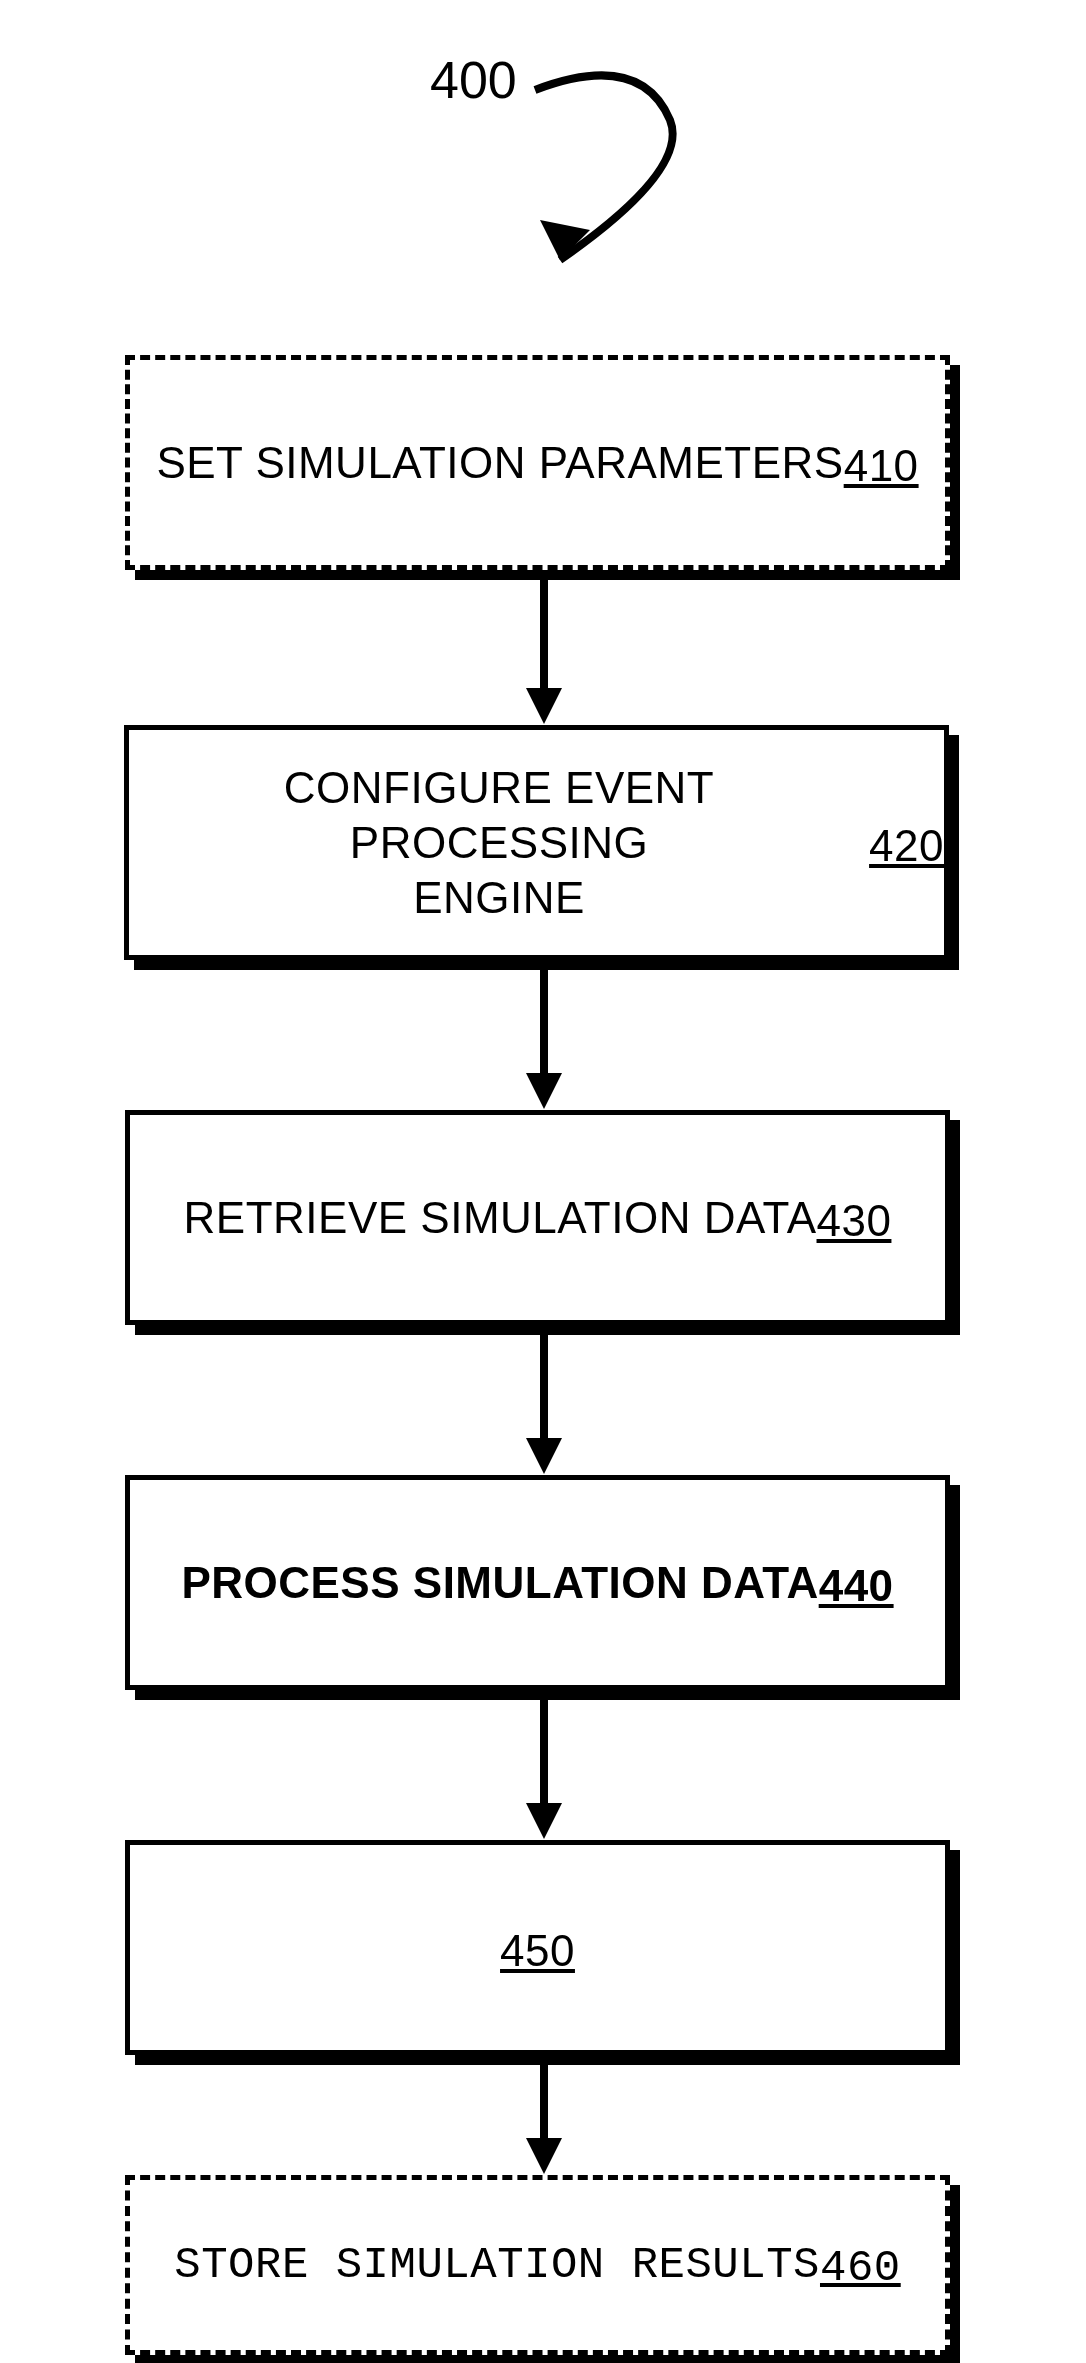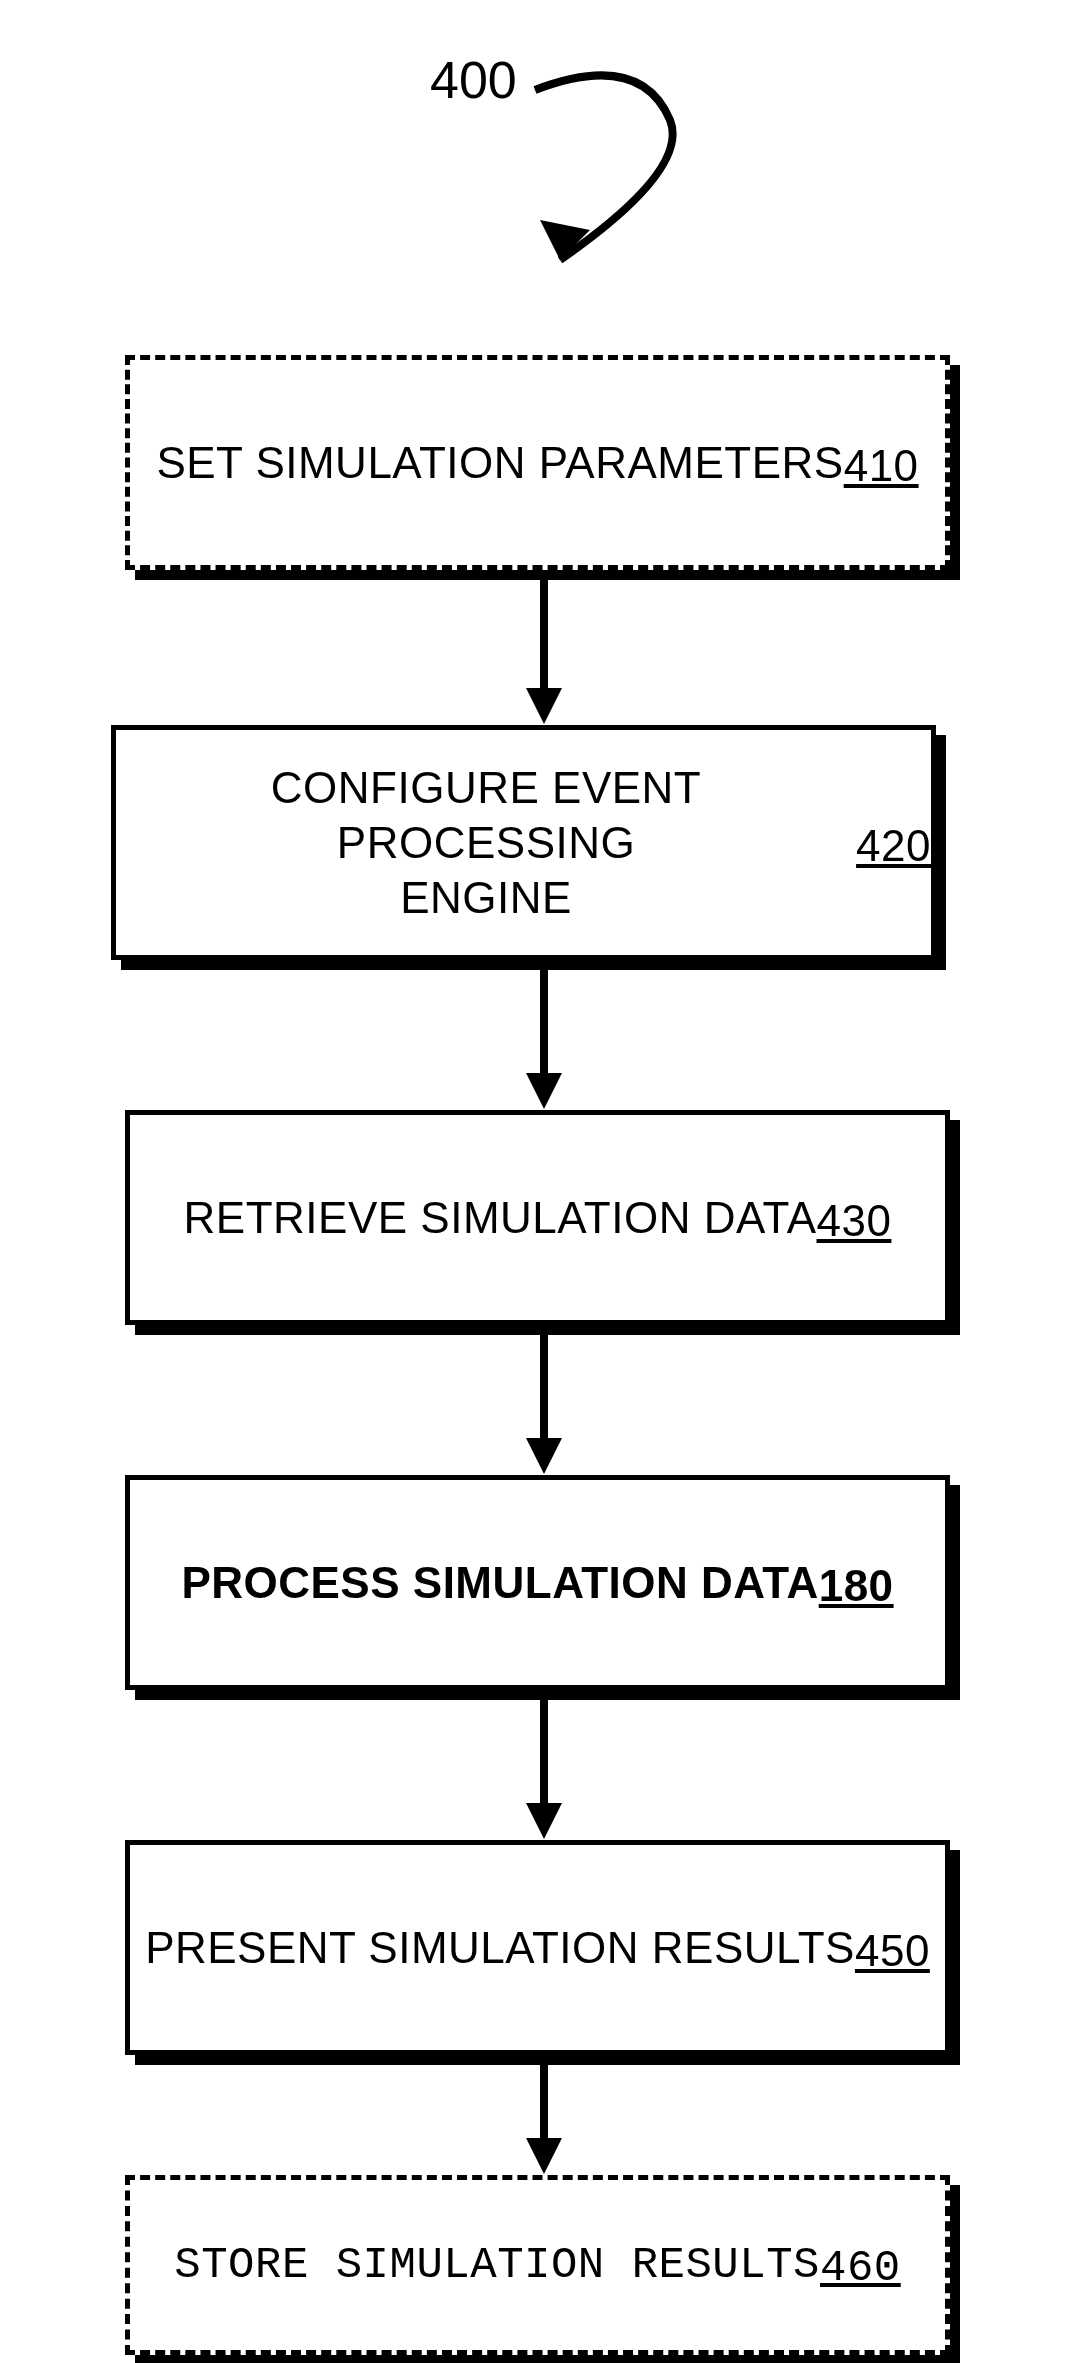--- a/index.html
+++ b/index.html
@@ -78,49 +78,48 @@
   </svg>
 
   <div class="box box-dashed" style="left:125px; top:355px; width:815px; height:205px;">
     <span class="title">SET SIMULATION PARAMETERS</span>
     <span class="num">410</span>
   </div>
 
   <div class="arrow-line" style="left:540px; top:580px; width:8px; height:110px;"></div>
   <div class="arrow-head" style="left:526px; top:688px;"></div>
 
-  <div class="box box-solid" style="left:111px; top:725px; width:815px; height:225px;">
+  <div class="box box-solid" style="left:124px; top:725px; width:815px; height:225px;">
     <span class="title">
       
       CONFIGURE EVENT PROCESSING<br>ENGINE
     </span>
     <span class="num">420</span>
   </div>
 
   <div class="arrow-line" style="left:540px; top:965px; width:8px; height:110px;"></div>
   <div class="arrow-head" style="left:526px; top:1073px;"></div>
 
   <div class="box box-solid" style="left:125px; top:1110px; width:815px; height:205px;">
     <span class="title">RETRIEVE SIMULATION DATA</span>
     <span class="num">430</span>
   </div>
 
   <div class="arrow-line" style="left:540px; top:1330px; width:8px; height:110px;"></div>
   <div class="arrow-head" style="left:526px; top:1438px;"></div>
 
   <div class="box box-solid" style="left:125px; top:1475px; width:815px; height:205px;font-weight:bold;">
     <span class="title">PROCESS SIMULATION DATA</span>
-    <span class="num">180</span>
+    <span class="num">440</span>
   </div>
 
   <div class="arrow-line" style="left:540px; top:1695px; width:8px; height:110px;"></div>
   <div class="arrow-head" style="left:526px; top:1803px;"></div>
 
   <div class="box box-solid" style="left:125px; top:1840px; width:815px; height:205px;">
-    <span class="title">PRESENT SIMULATION RESULTS</span>
     <span class="num">450</span>
   </div>
 
   <div class="arrow-line" style="left:540px; top:2060px; width:8px; height:80px;"></div>
   <div class="arrow-head" style="left:526px; top:2138px;"></div>
 
   <div class="box box-dashed" style="left:125px; top:2175px; width:815px; height:170px;font-family:Liberation Mono, monospace;">
     <span class="title">STORE SIMULATION RESULTS</span>
     <span class="num">460</span>
   </div>

